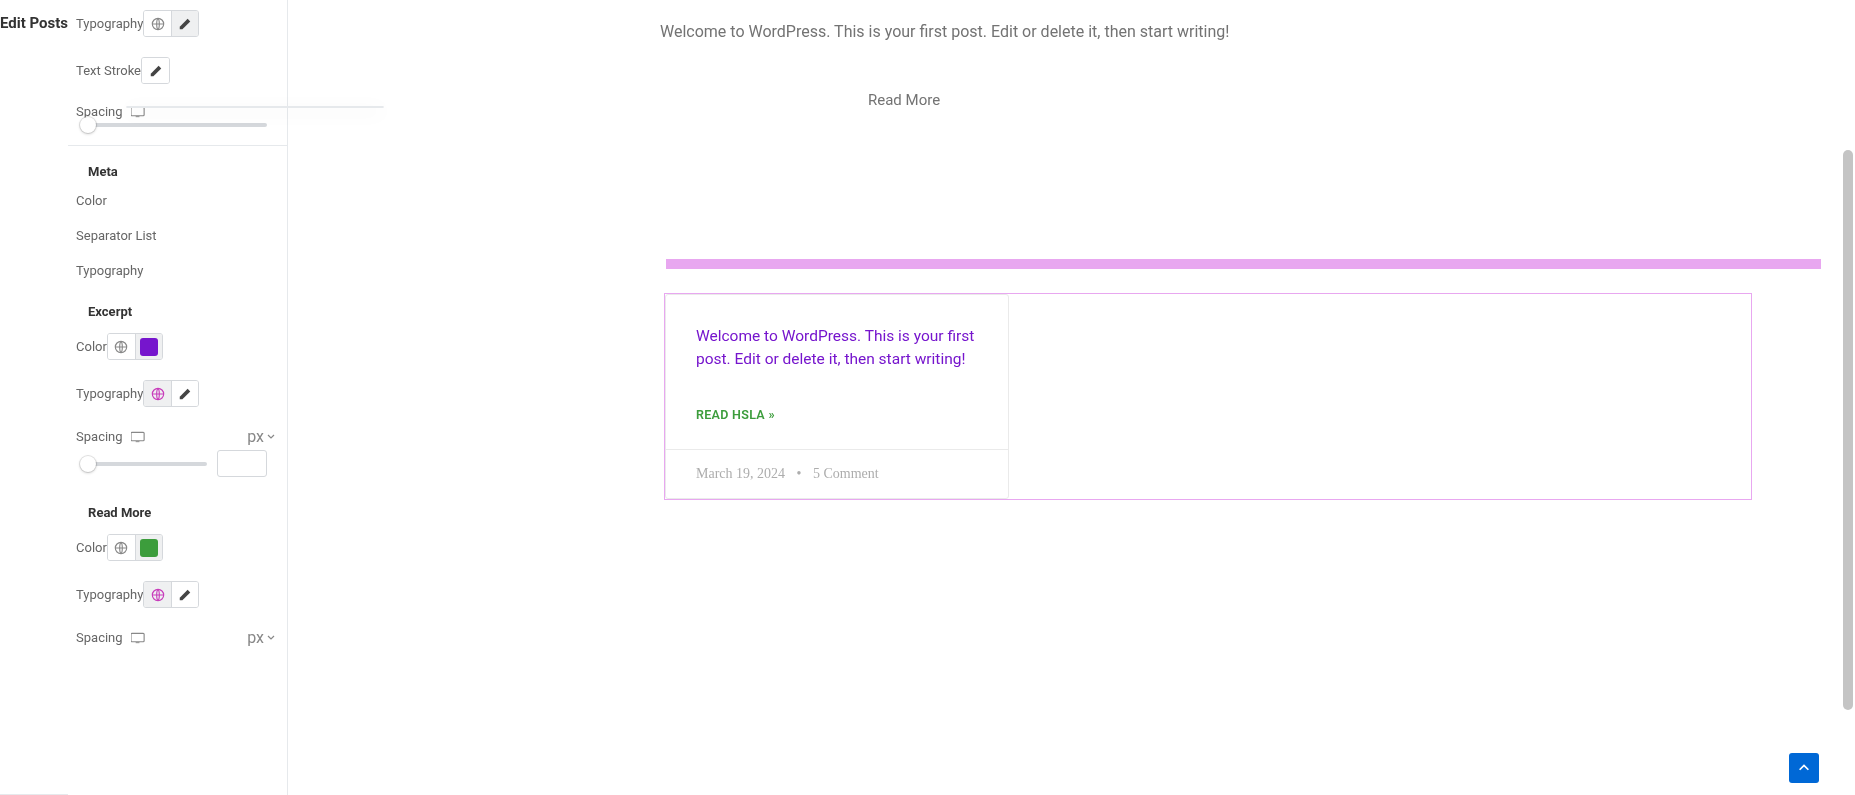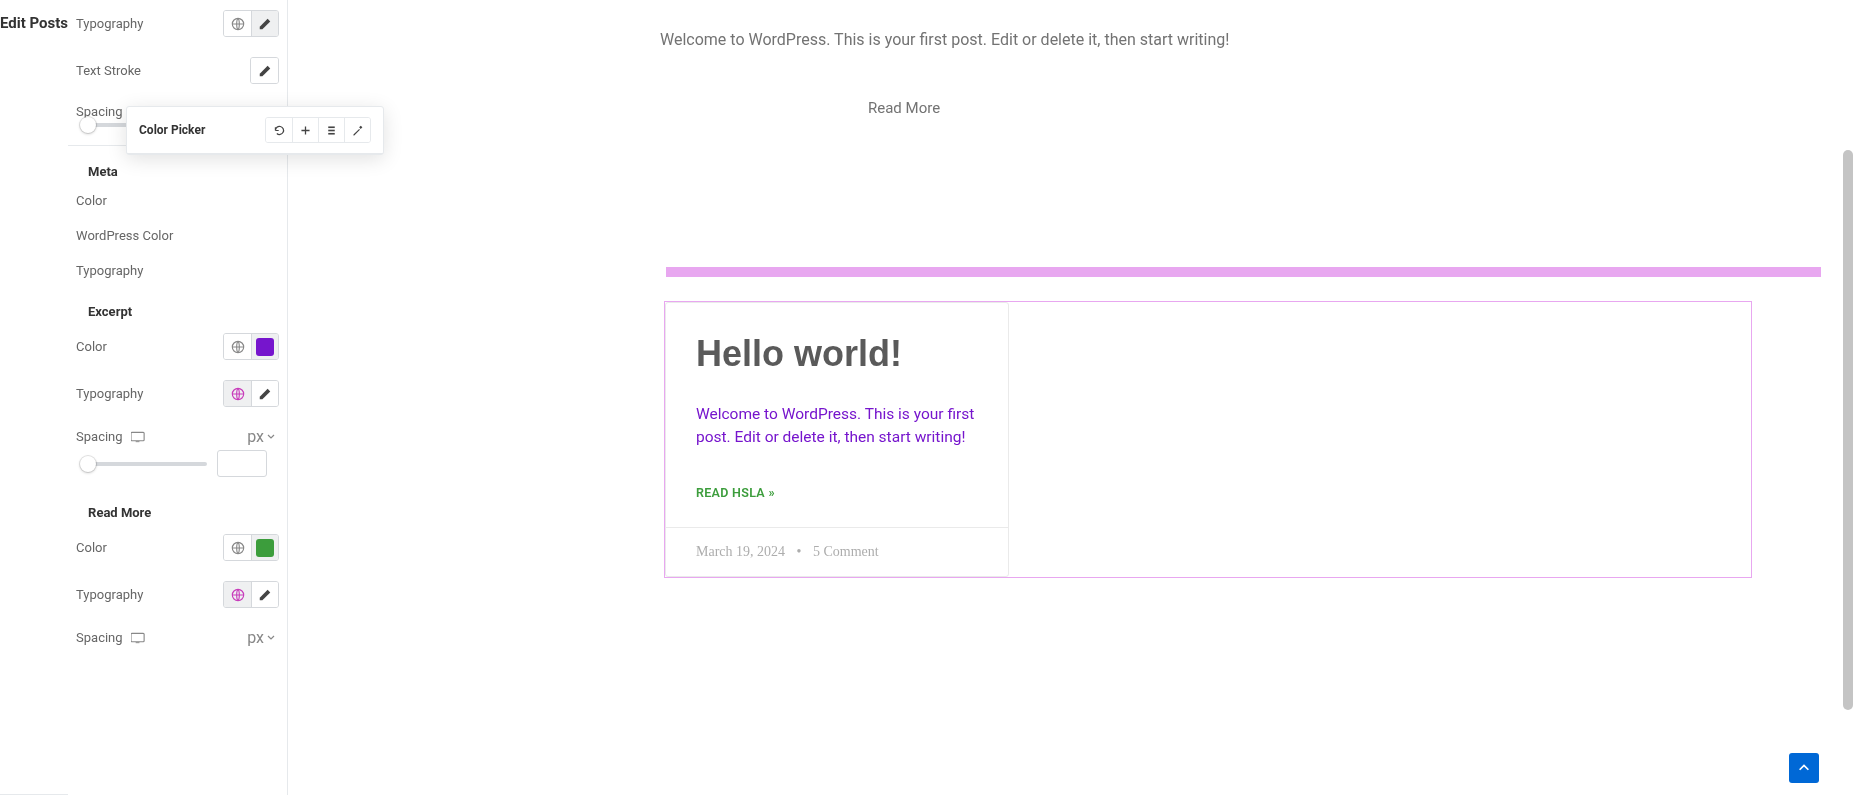--- a/index.html
+++ b/index.html
@@ -5,21 +5,21 @@
 * { margin: 0; padding: 0; box-sizing: border-box; }
 body { font-family: -apple-system, BlinkMacSystemFont, "Segoe UI", Roboto, Helvetica, Arial, sans-serif; display: flex; height: 795px; width: 1855px; overflow: hidden; background: #fff; position: relative; }
 
 
 .sidebar { width: 288px; border-right: 1px solid #e6e9ec; background: #fff; display: flex; flex-direction: row; height: 100%; position: relative; }
 .sidebar-header { border-bottom: 1px solid #e6e9ec; padding: 14px 0; text-align: center; font-size: 15px; font-weight: 700; color: #333; }
 .sidebar-body { flex: 1; overflow-y: auto; padding: 0; }
 .sidebar-body::-webkit-scrollbar { width: 6px; }
 .sidebar-body::-webkit-scrollbar-thumb { background: #c4c4c4; border-radius: 3px; }
 
-.ctrl-row { display: flex; align-items: center; justify-content: space-between; padding: 10px 8px; }
+.ctrl-row { display: flex; align-items: center; padding: 10px 8px; }
 .ctrl-label { font-size: 13px; color: #666; display: flex; align-items: center; gap: 8px; }
 .ctrl-section { padding: 12px 20px 4px; font-size: 13px; font-weight: 700; color: #333; margin-top: 4px; }
 
 .btn-group { display: flex; border: 1px solid #d5d8dc; border-radius: 3px; overflow: hidden; height: 27px; }
 .btn-group .btn { width: 27px; height: 25px; display: flex; align-items: center; justify-content: center; background: #fff; border: none; cursor: pointer; }
 .btn-group .btn + .btn { border-left: 1px solid #d5d8dc; }
 .btn-group .btn.active { background: #eff0f1; }
 .btn svg { width: 14px; height: 14px; }
 
 .btn-group.solo { border: 1px solid #d5d8dc; border-radius: 3px; }
@@ -31,21 +31,21 @@
 .slider-track { flex: 1; height: 4px; border-radius: 4px; background: #d5d8dc; position: relative; }
 .slider-thumb { position: absolute; left: 0; top: 50%; transform: translate(-50%, -50%); width: 16px; height: 16px; background: #fff; border-radius: 50%; box-shadow: 0 0 0 1px rgba(0,0,0,0.1), 0 1px 3px rgba(0,0,0,0.2); }
 .slider-input { width: 50px; height: 27px; border: 1px solid #d5d8dc; border-radius: 3px; background: #fff; }
 
 .unit { font-size: 16px; color: #888; display: inline-flex; align-items: center; gap: 3px; margin-left: auto; margin-right: 4px; }
 .unit svg { width: 8px; height: 8px; }
 
 .sep { height: 1px; background: #e6e9ec; margin: 6px 0; }
 
 
-.main { flex: 1; overflow-y: auto; position: relative; background: #fff; padding: 12px 16px 0 0; }
+.main { flex: 1; overflow-y: auto; position: relative; background: #fff; padding: 4px 16px 0 0; }
 .main-inner { padding: 0 0 40px 0; }
 
 .post-excerpt-top { color: #737373; font-size: 16px; padding: 18px 0 0 372px; }
 .read-more-top { color: #737373; font-size: 15px; padding: 50px 0 0 580px; }
 
 .pink-bar { height: 10px; background: #e8a7f0; margin: 150px 0 0 378px; width: 1155px; }
 
 .list-items { padding: 16px 0 0 380px; }
 .list-item { display: flex; align-items: center; gap: 10px; font-size: 16.5px; color: #333; padding: 2px 0; }
 .list-icon { width: 16px; height: 16px; color: #3b9dd3; }
@@ -150,21 +150,21 @@
       </div>
     </div>
 
     <div class="sep"></div>
 
     <div class="ctrl-section">Meta</div>
     <div class="ctrl-row">
       <span class="ctrl-label">Color</span>
     </div>
     <div class="ctrl-row">
-      <span class="ctrl-label">WordPress Color</span>
+      <span class="ctrl-label">Separator List</span>
     </div>
     <div class="ctrl-row">
       <span class="ctrl-label">Typography</span>
     </div>
 
     <div class="ctrl-section">Excerpt</div>
     <div class="ctrl-row">
       <span class="ctrl-label">Color</span>
       <div class="btn-group">
         <button class="btn">
@@ -277,65 +277,37 @@
     <div class="read-more-top">Read More</div>
 
     <div class="pink-bar"></div>
 
     <div class="list-items">
     </div>
 
     <div class="post-card-wrap">
       <div class="post-card">
         <div class="post-card-body">
-          <h2 class="post-title">Hello world!</h2>
           <p class="post-text">Welcome to WordPress. This is your first post. Edit or delete it, then start writing!</p>
           <a class="post-readmore">READ HSLA »</a>
         </div>
         <div class="post-footer">
           <span>March 19, 2024</span>
           <span class="dot">•</span>
           <span>5 Comment</span>
         </div>
       </div>
     </div>
 
   </div>
   <div class="right-scrollbar">
     <div class="right-scrollbar-thumb"></div>
   </div>
 </div>
 
 <div class="picker">
-  <div class="picker-head">
-    <span class="picker-title">Color Picker</span>
-    <div class="picker-tools">
-      <div class="tool">
-          <svg viewBox="0 0 16 16">
-            <path d="M3 8a5 5 0 1 1 1.7 3.7M3 8V4M3 8h4" fill="none" stroke="#444" stroke-width="1.5"></path>
-          </svg>
-        </div>
-      <div class="tool">
-          <svg viewBox="0 0 16 16">
-            <path d="M8 3v10M3 8h10" stroke="#444" stroke-width="1.6"></path>
-          </svg>
-        </div>
-      <div class="tool">
-          <svg viewBox="0 0 16 16">
-            <rect x="4" y="3" width="8" height="2"></rect>
-            <rect x="4" y="7" width="8" height="2"></rect>
-            <rect x="4" y="11" width="8" height="2"></rect>
-          </svg>
-        </div>
-      <div class="tool">
-          <svg viewBox="0 0 16 16">
-            <path d="M12 2l2 2-2 2-2-2zM10 6L3 13v1h1l7-7z"></path>
-          </svg>
-        </div>
-    </div>
-  </div>
 </div>
 
 <div class="scroll-top">
   <svg viewBox="0 0 16 16">
       <path d="M3 10l5-5 5 5" fill="none" stroke="#fff" stroke-width="2"></path>
     </svg>
 </div>
 
 </body></html>

